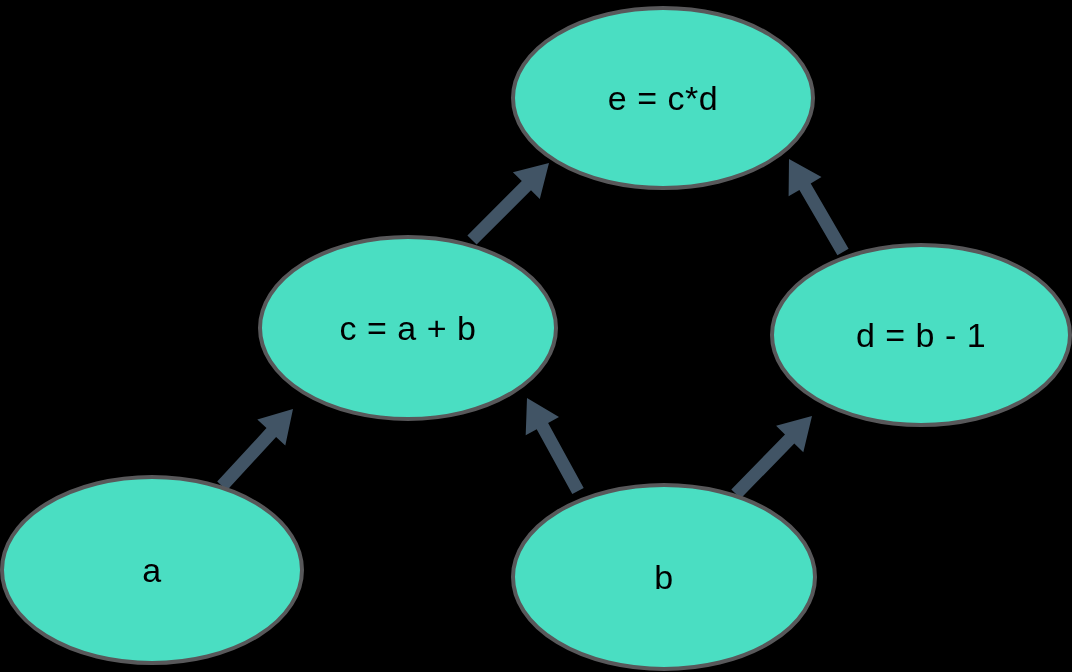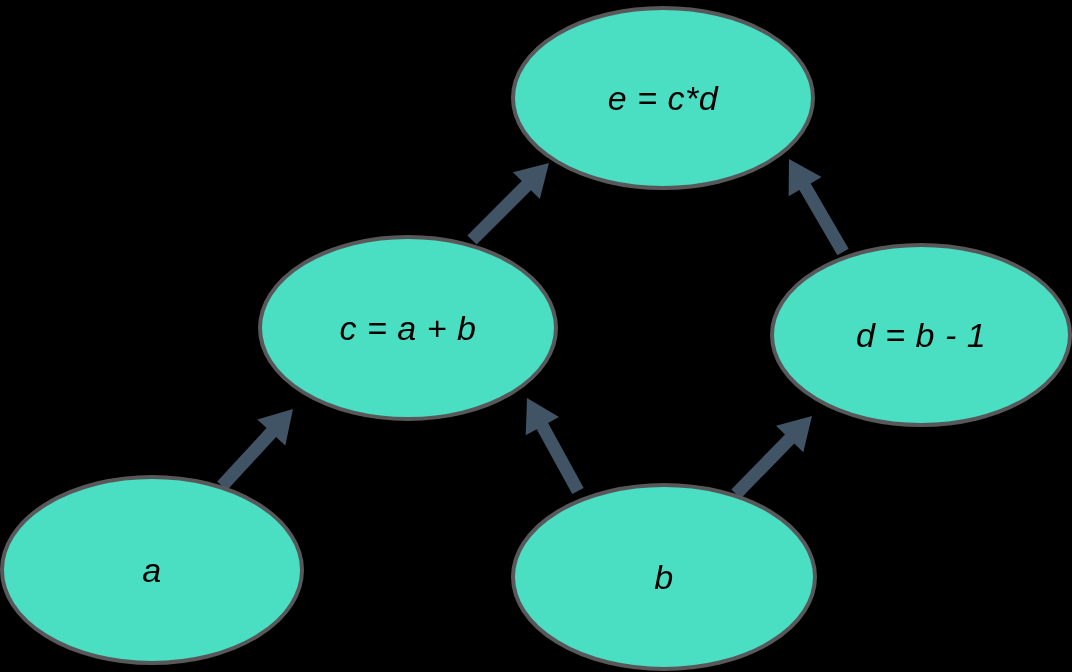--- a/index.html
+++ b/index.html
@@ -7,21 +7,20 @@
     padding: 0;
     background: #000000;
     width: 1072px;
     height: 672px;
     overflow: hidden;
   }
   .canvas-wrap {
     position: relative;
     width: 1072px;
     height: 504px;
-    font-style: italic;
   }
   svg {
     display: block;
   }
   .node-label {
     font-family: "Liberation Sans", sans-serif;
     font-size: 34px;
     font-weight: 400;
     letter-spacing: 0.5px;
   }

